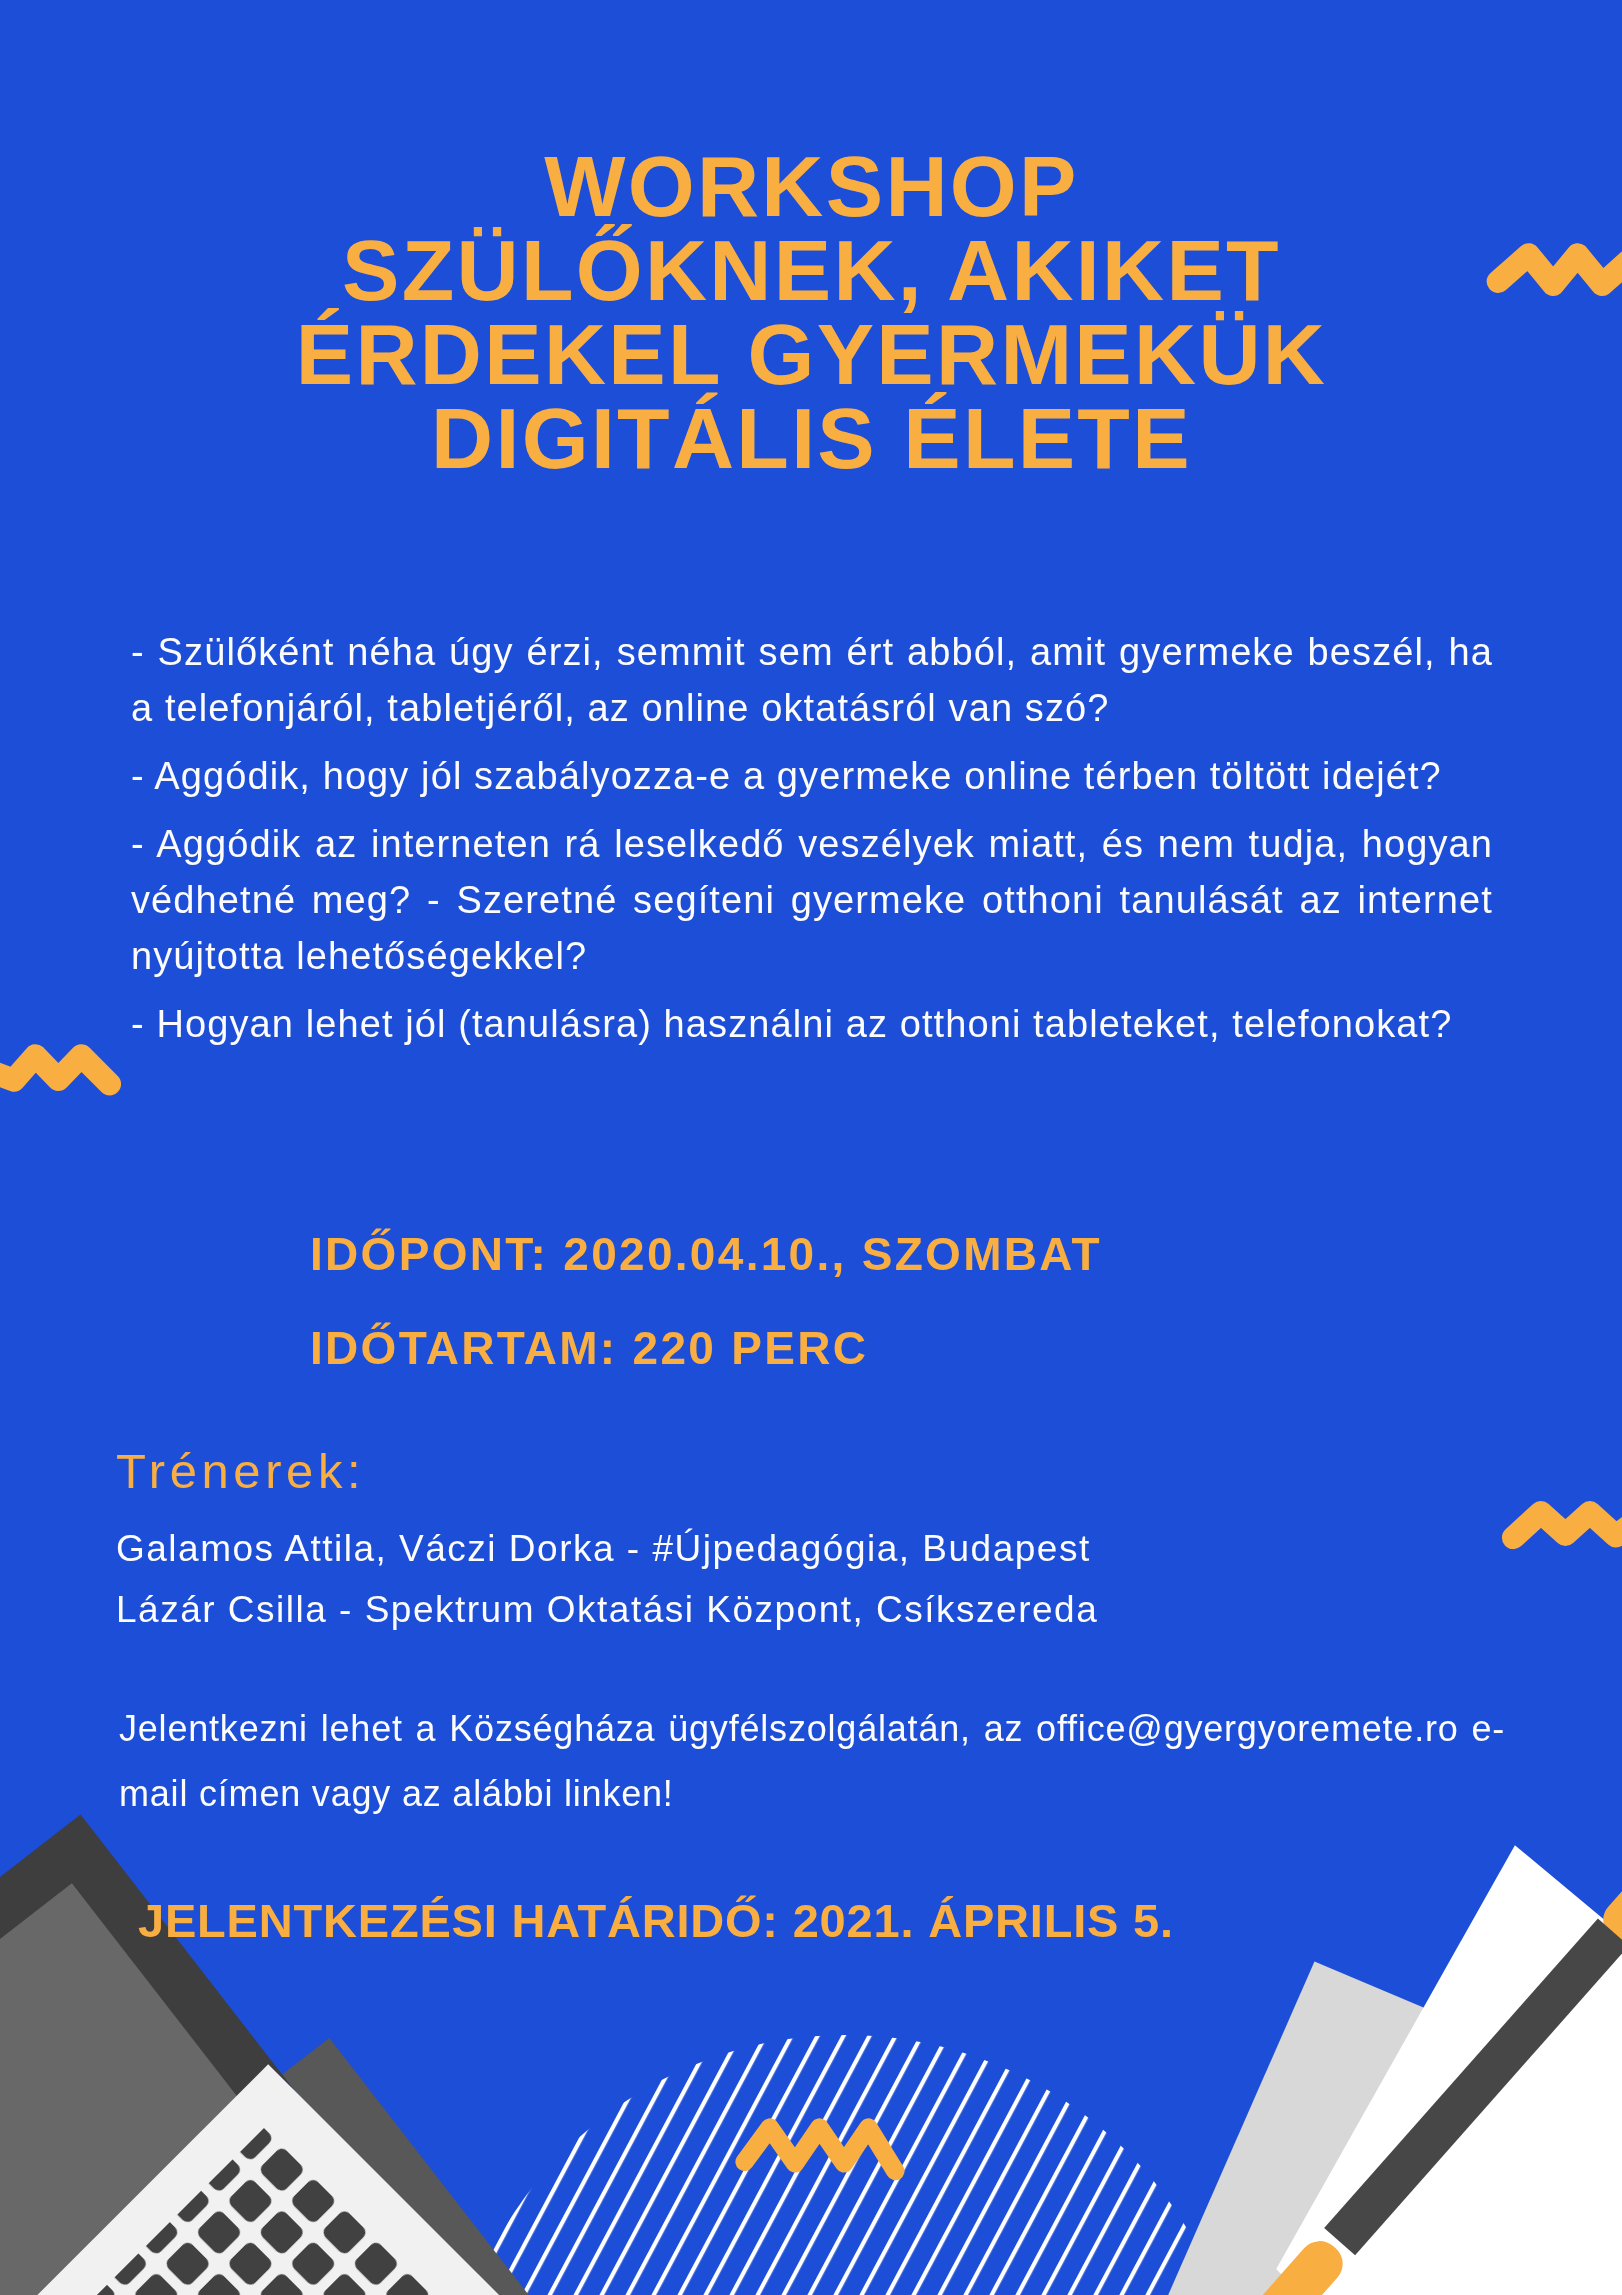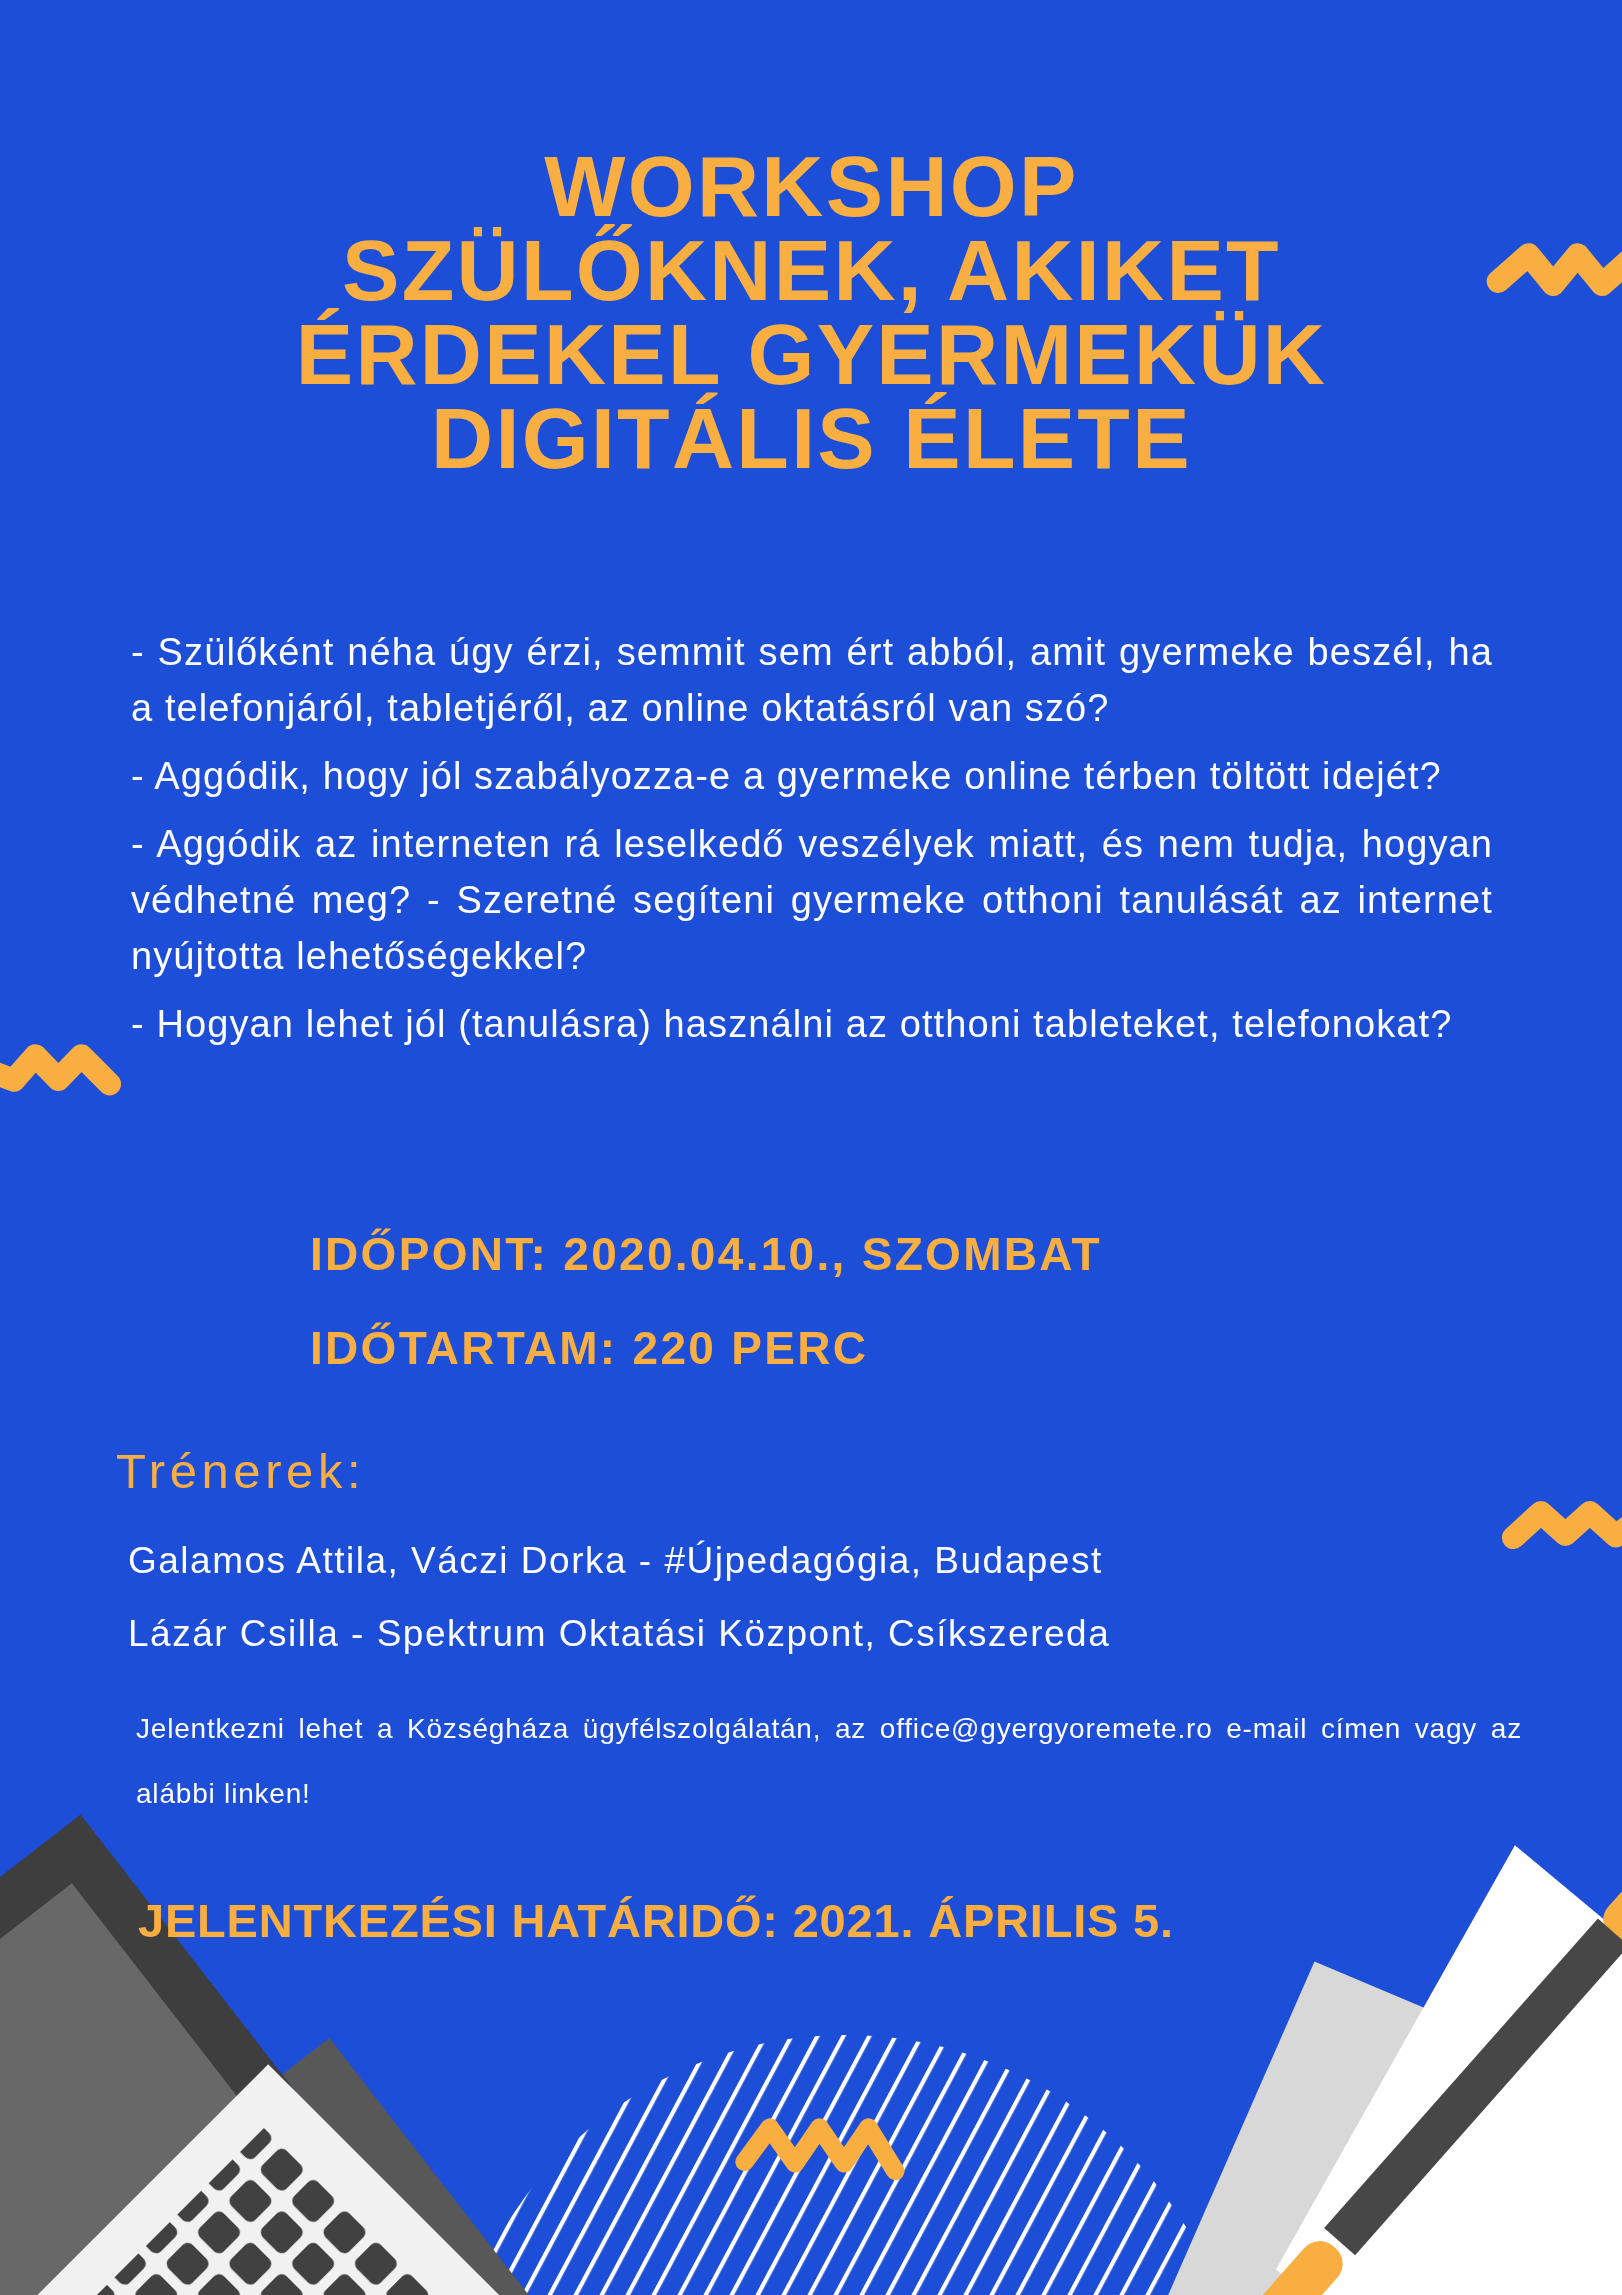--- a/index.html
+++ b/index.html
@@ -41,24 +41,24 @@
   .trainers-heading{
     position:absolute;top:1443px;left:116px;
     color:#f9ae42;font-weight:400;
     font-size:49px;letter-spacing:4.6px;
   }
   .trainer-names{
     position:absolute;top:1518px;left:116px;width:1454px;
     color:#fcfcfc;font-size:37px;letter-spacing:1.5px;
     line-height:61px;
   }
-  .trainer-names p{margin:12px;}
+  .trainer-names p{margin:0;}
   .application{
-    position:absolute;top:1696px;left:136px;width:1386px;
-    color:#fcfcfc;font-size:28px;line-height:65px;
+    position:absolute;top:1696px;left:119px;width:1386px;
+    color:#fcfcfc;font-size:36px;line-height:65px;
     letter-spacing:0.8px;
     text-align:justify;
   }
   .deadline{
     position:absolute;top:1893px;left:138px;
     color:#f9ae42;font-weight:700;
     font-size:47px;letter-spacing:0.8px;
     white-space:nowrap;
   }
 </style>

